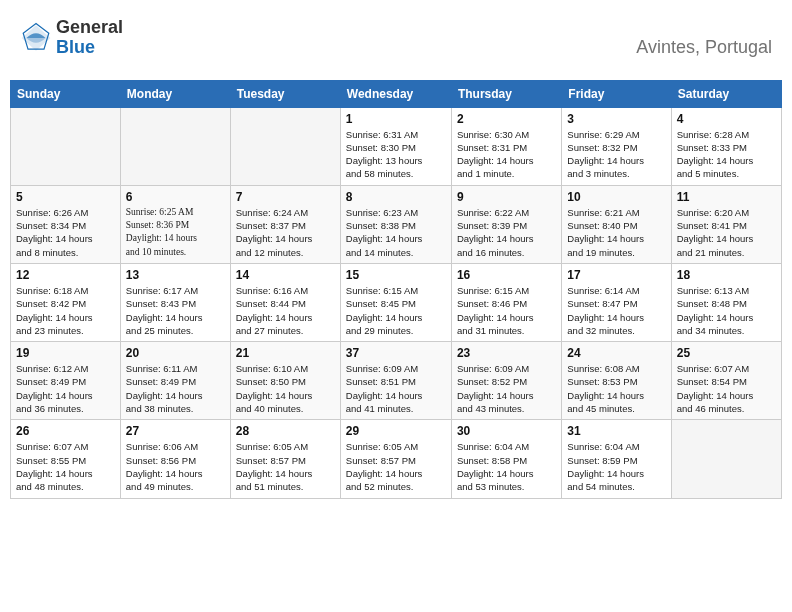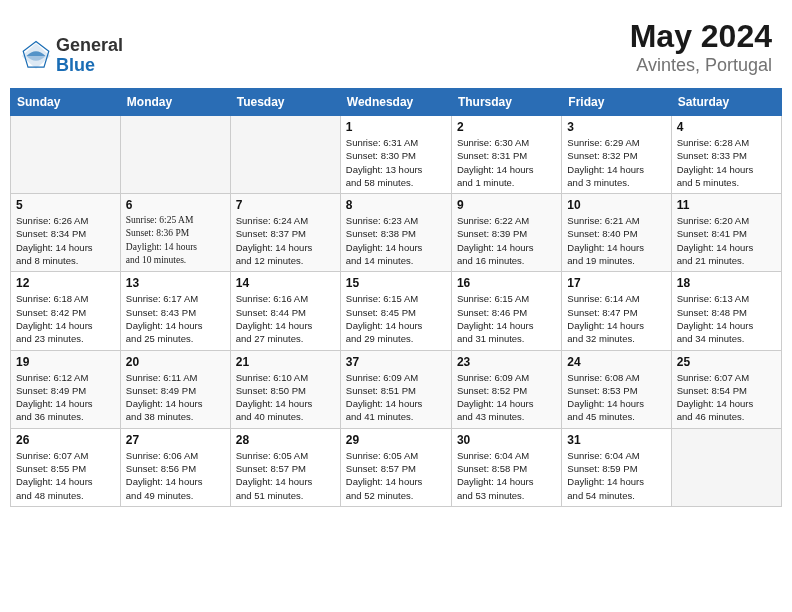--- a/index.html
+++ b/index.html
@@ -42,21 +42,21 @@
       font-weight: bold;
       color: #1a1a1a;
     }
     .location {
       font-size: 18px;
       color: #737373;
     }
     .calendar {
       width: 100%;
       border-collapse: collapse;
-      margin-top: 8px;
+      margin-top: 18px;
       font-size: 10.5px;
       padding-left: 48px;
     }
     .calendar th {
       background: #2a6db5;
       color: #fff;
       text-align: left;
       padding: 6px 6px;
       font-size: 12px;
       font-weight: bold;
@@ -98,21 +98,20 @@
       <polygon points="20,2 36,14 30,34 10,34 4,14" fill="none" stroke="#1a6db5" stroke-width="1.5"></polygon>
       <path d="M8 20 Q20 8 32 20" fill="#1a6db5" opacity="0.7"></path>
       <path d="M8 20 Q20 32 32 20" fill="#1a6db5" opacity="0.3"></path>
     </svg>
     <div class="logo-text">
       <span>General</span>
       <span style="color:#1a6db5;">Blue</span>
     </div>
   </div>
   <div class="title-block">
-    <div class="month-title">May 2024</div>
     <div class="location">Avintes, Portugal</div>
   </div>
 </div>
 
 <table class="calendar">
   <thead>
     <tr>
     <th>Sunday</th>
         <th>Monday</th>
         <th>Tuesday</th>

